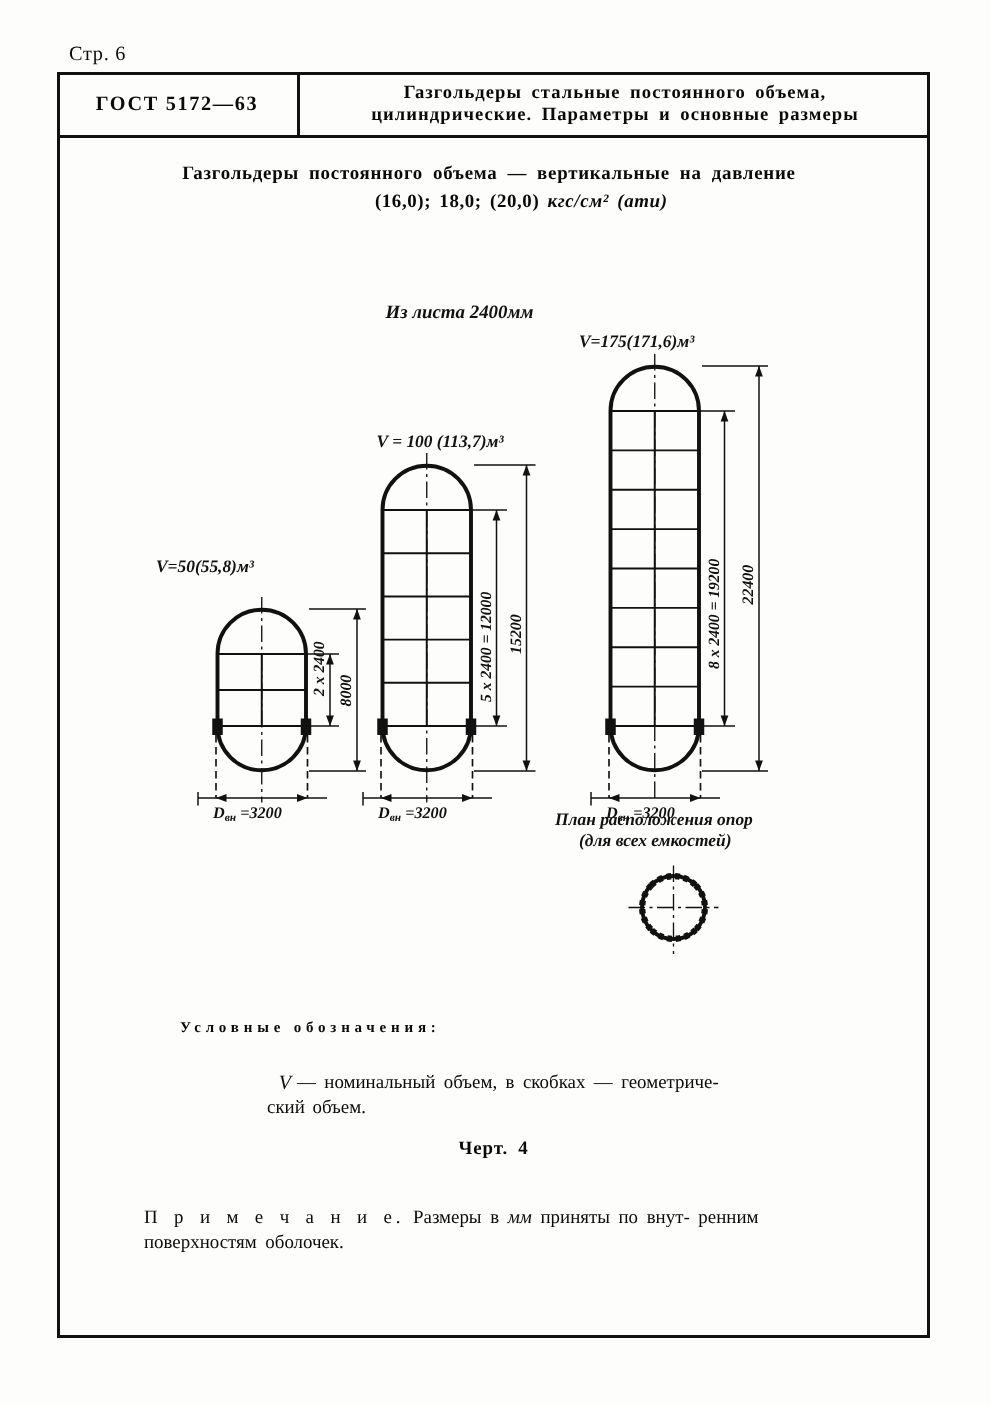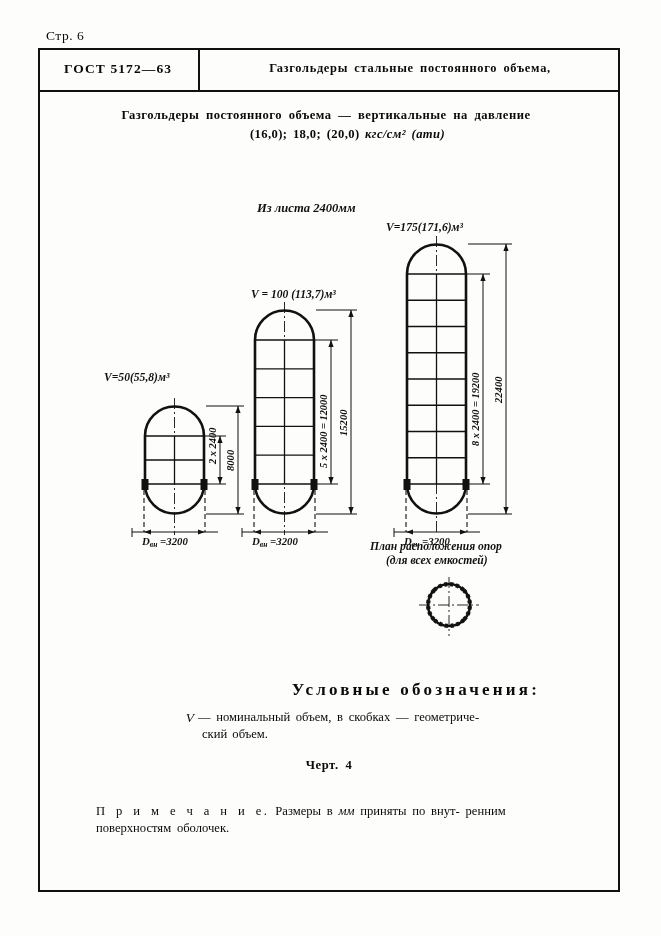--- a/index.html
+++ b/index.html
@@ -123,25 +123,25 @@
   
 
   
   #legend {
     position: absolute;
     left: 120px;
     top: 680px;
     width: 420px;
   }
   #legend-title {
-    text-align: right;
-    font-weight: bold;
-    font-size: 17px;
+    text-align: left;
+    font-weight: bold;
+    font-size: 10px;
     letter-spacing: 3.2px;
-    margin-bottom: 9px;
+    margin-bottom: 22px;
     white-space: nowrap;
   }
   .legend-row {
     display: flex;
     align-items: flex-start;
     font-size: 12.6px;
     line-height: 1.3;
   }
   .legend-key {
     width: 78px;
@@ -162,21 +162,21 @@
   }
   .legend-key-v {
     font-style: italic;
     font-size: 13.5px;
   }
   .legend-text {
     flex: 1;
     word-spacing: 2.5px;
   }
   .legend-text-cont {
-    margin-left: 82px;
+    margin-left: 58px;
     font-size: 12.6px;
     word-spacing: 2px;
   }
 
   
   #fig-caption {
     position: absolute;
     left: 38px;
     top: 758px;
     width: 582px;
@@ -211,20 +211,21 @@
   <div id="page-number">Стр. 6</div>
 
   <div id="frame"></div>
 
   <div id="header-band">
     <div id="gost-cell">
       <span id="gost-label">ГОСТ 5172—63</span>
     </div>
     <div id="title-cell">
       <div class="title-line">Газгольдеры стальные постоянного объема,</div>
+      <div class="title-line">цилиндрические. Параметры и основные размеры</div>
     </div>
   </div>
 
   <div id="subtitle">
     <div id="subtitle-line1">Газгольдеры постоянного объема — вертикальные на давление</div>
     <div id="subtitle-line2">
       <span>(16,0); 18,0; (20,0)</span>
       <span class="ital">кгс/см²</span>
       <span class="ital">(ати)</span>
     </div>

